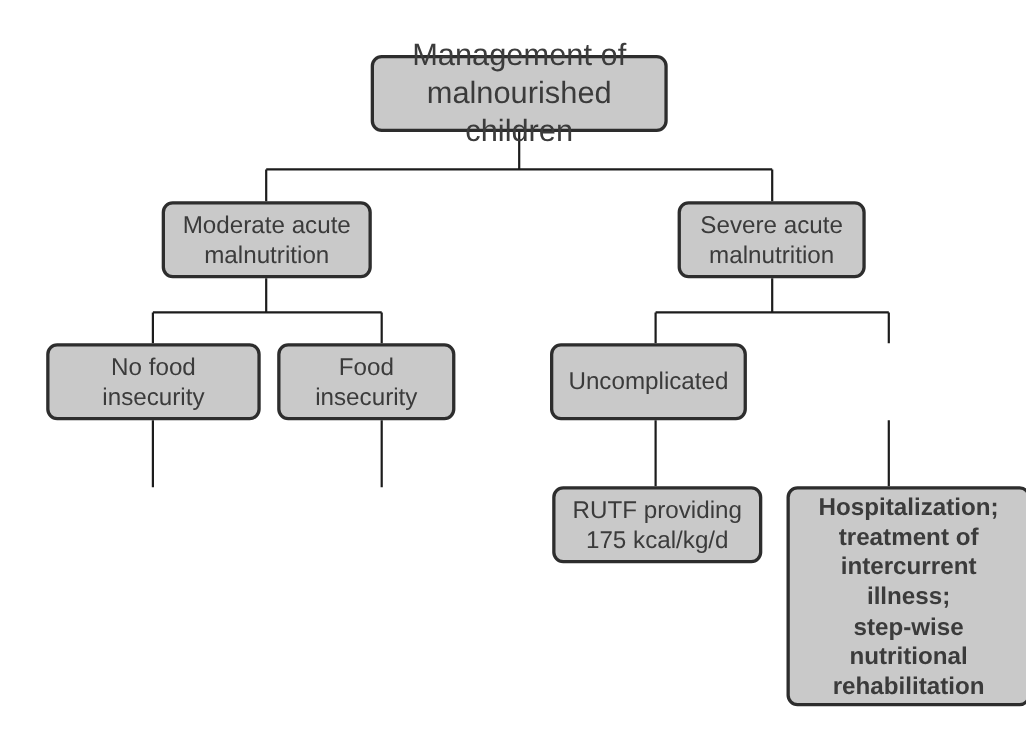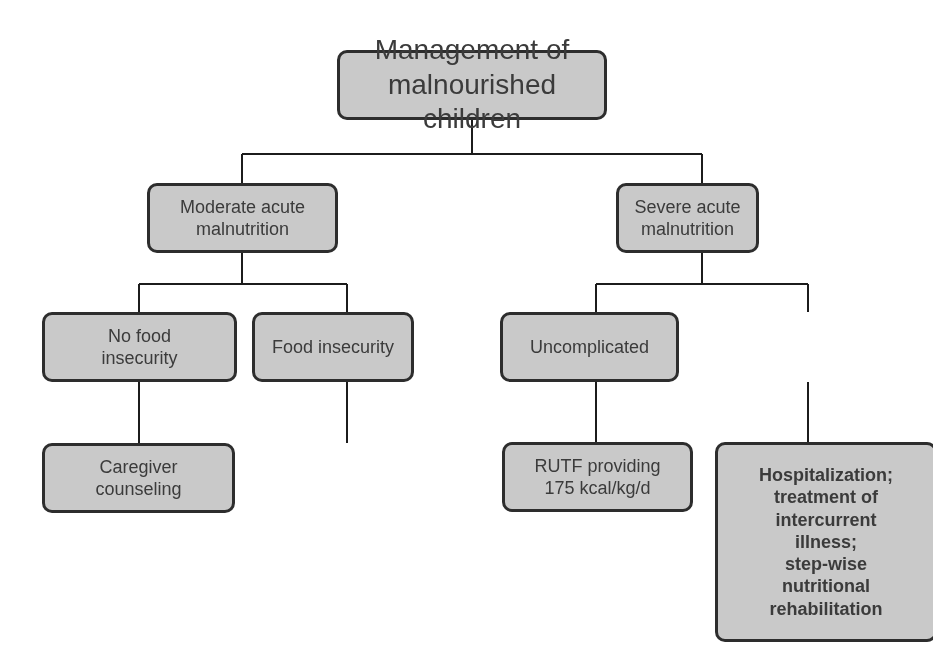--- a/index.html
+++ b/index.html
@@ -30,21 +30,21 @@
   .node {
     position: absolute;
     box-sizing: border-box;
     background: var(--box-fill, #c9c9c9);
     border: 3px solid var(--box-border, #2d2d2d);
     border-radius: 10px;
     display: flex;
     align-items: center;
     justify-content: center;
     color: var(--text, #3b3b3b);
-    font-size: 18px;
+    font-size: 22px;
     line-height: 1.24;
     text-align: center;
   }
   .node--root {
     font-size: 28px;
   }
   .node-label {
     white-space: pre-line;
     display: block;
     padding: 0 4px;
@@ -65,43 +65,39 @@
   <div class="node node--root" style="left:337px; top:50px; width:270px; height:70px;">
     <span class="node-label">Management of
 malnourished children</span>
   </div>
 
   <div class="node" style="left:147px; top:183px; width:191px; height:70px;">
     <span class="node-label">Moderate acute
 malnutrition</span>
   </div>
 
-  <div class="node" style="left:616px; top:183px; width:143px; height:70px;">
+  <div class="node" style="left:616px; top:183px; width:171px; height:70px;">
     <span class="node-label">Severe acute
 malnutrition</span>
   </div>
 
   <div class="node" style="left:42px; top:312px; width:195px; height:70px;">
     <span class="node-label">No food
 insecurity</span>
   </div>
 
   <div class="node" style="left:252px; top:312px; width:162px; height:70px;">
     <span class="node-label">Food insecurity</span>
   </div>
 
   <div class="node" style="left:500px; top:312px; width:179px; height:70px;text-align:center;">
     <span class="node-label">Uncomplicated</span>
   </div>
 
 
-  <div class="node" style="left:42px; top:443px; width:193px; height:70px;">
-    <span class="node-label">Caregiver
-counseling</span>
-  </div>
 
 
   <div class="node" style="left:502px; top:442px; width:191px; height:70px;">
     <span class="node-label">RUTF providing
 175 kcal/kg/d</span>
   </div>
 
   <div class="node" style="left:715px; top:442px; width:222px; height:200px;font-weight:bold;">
     <span class="node-label">Hospitalization;
 treatment of

